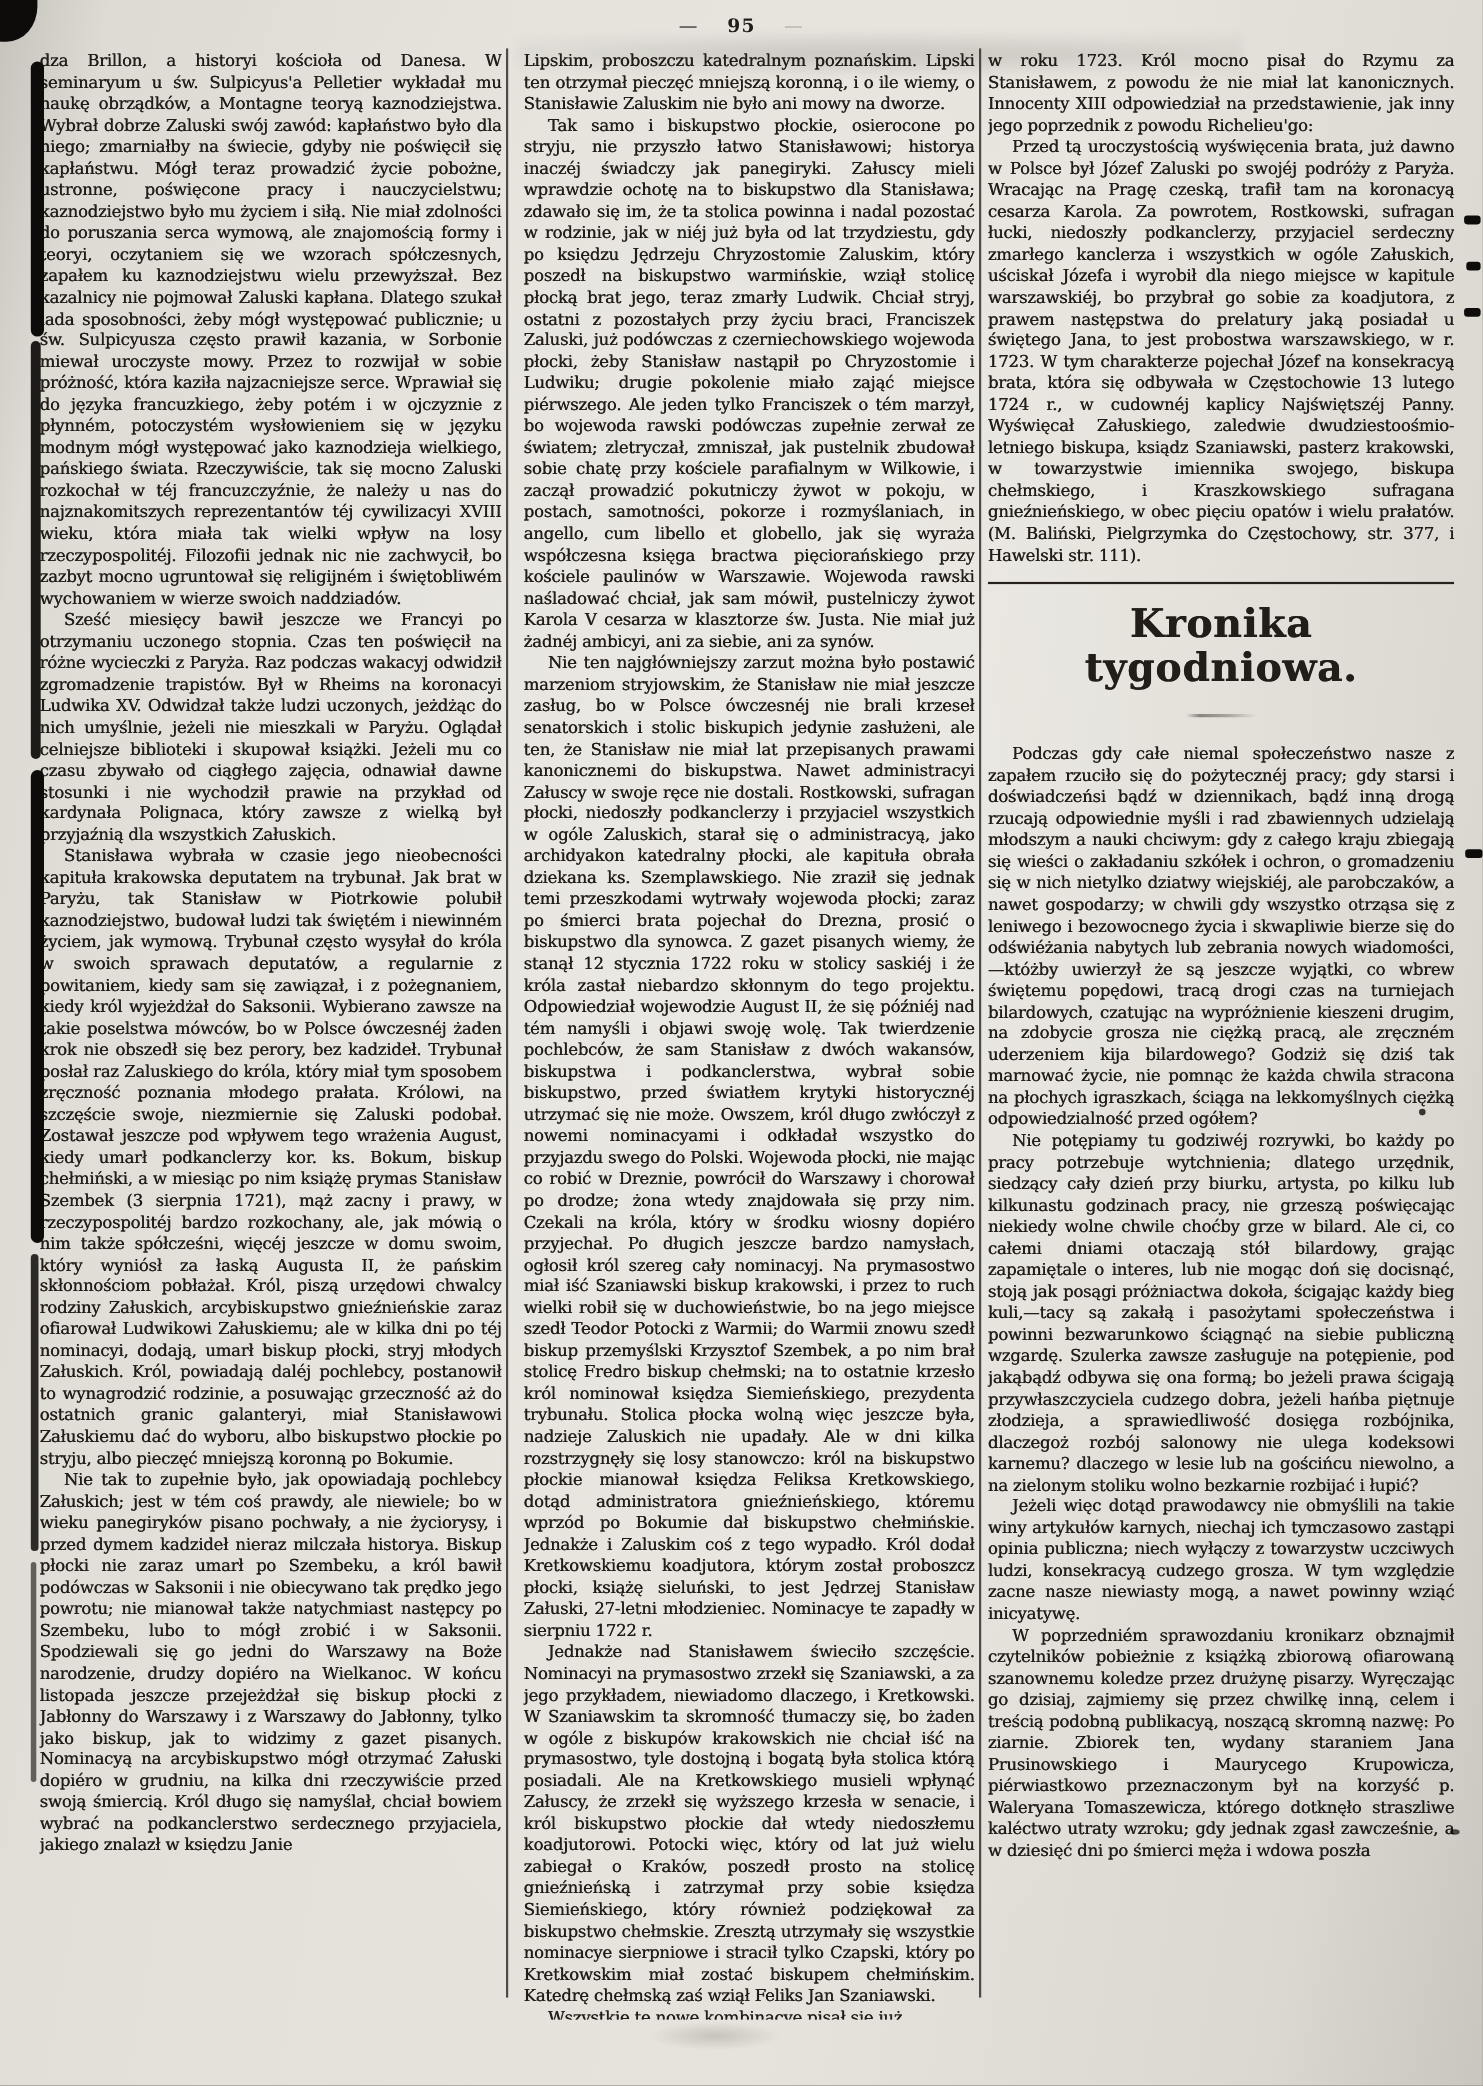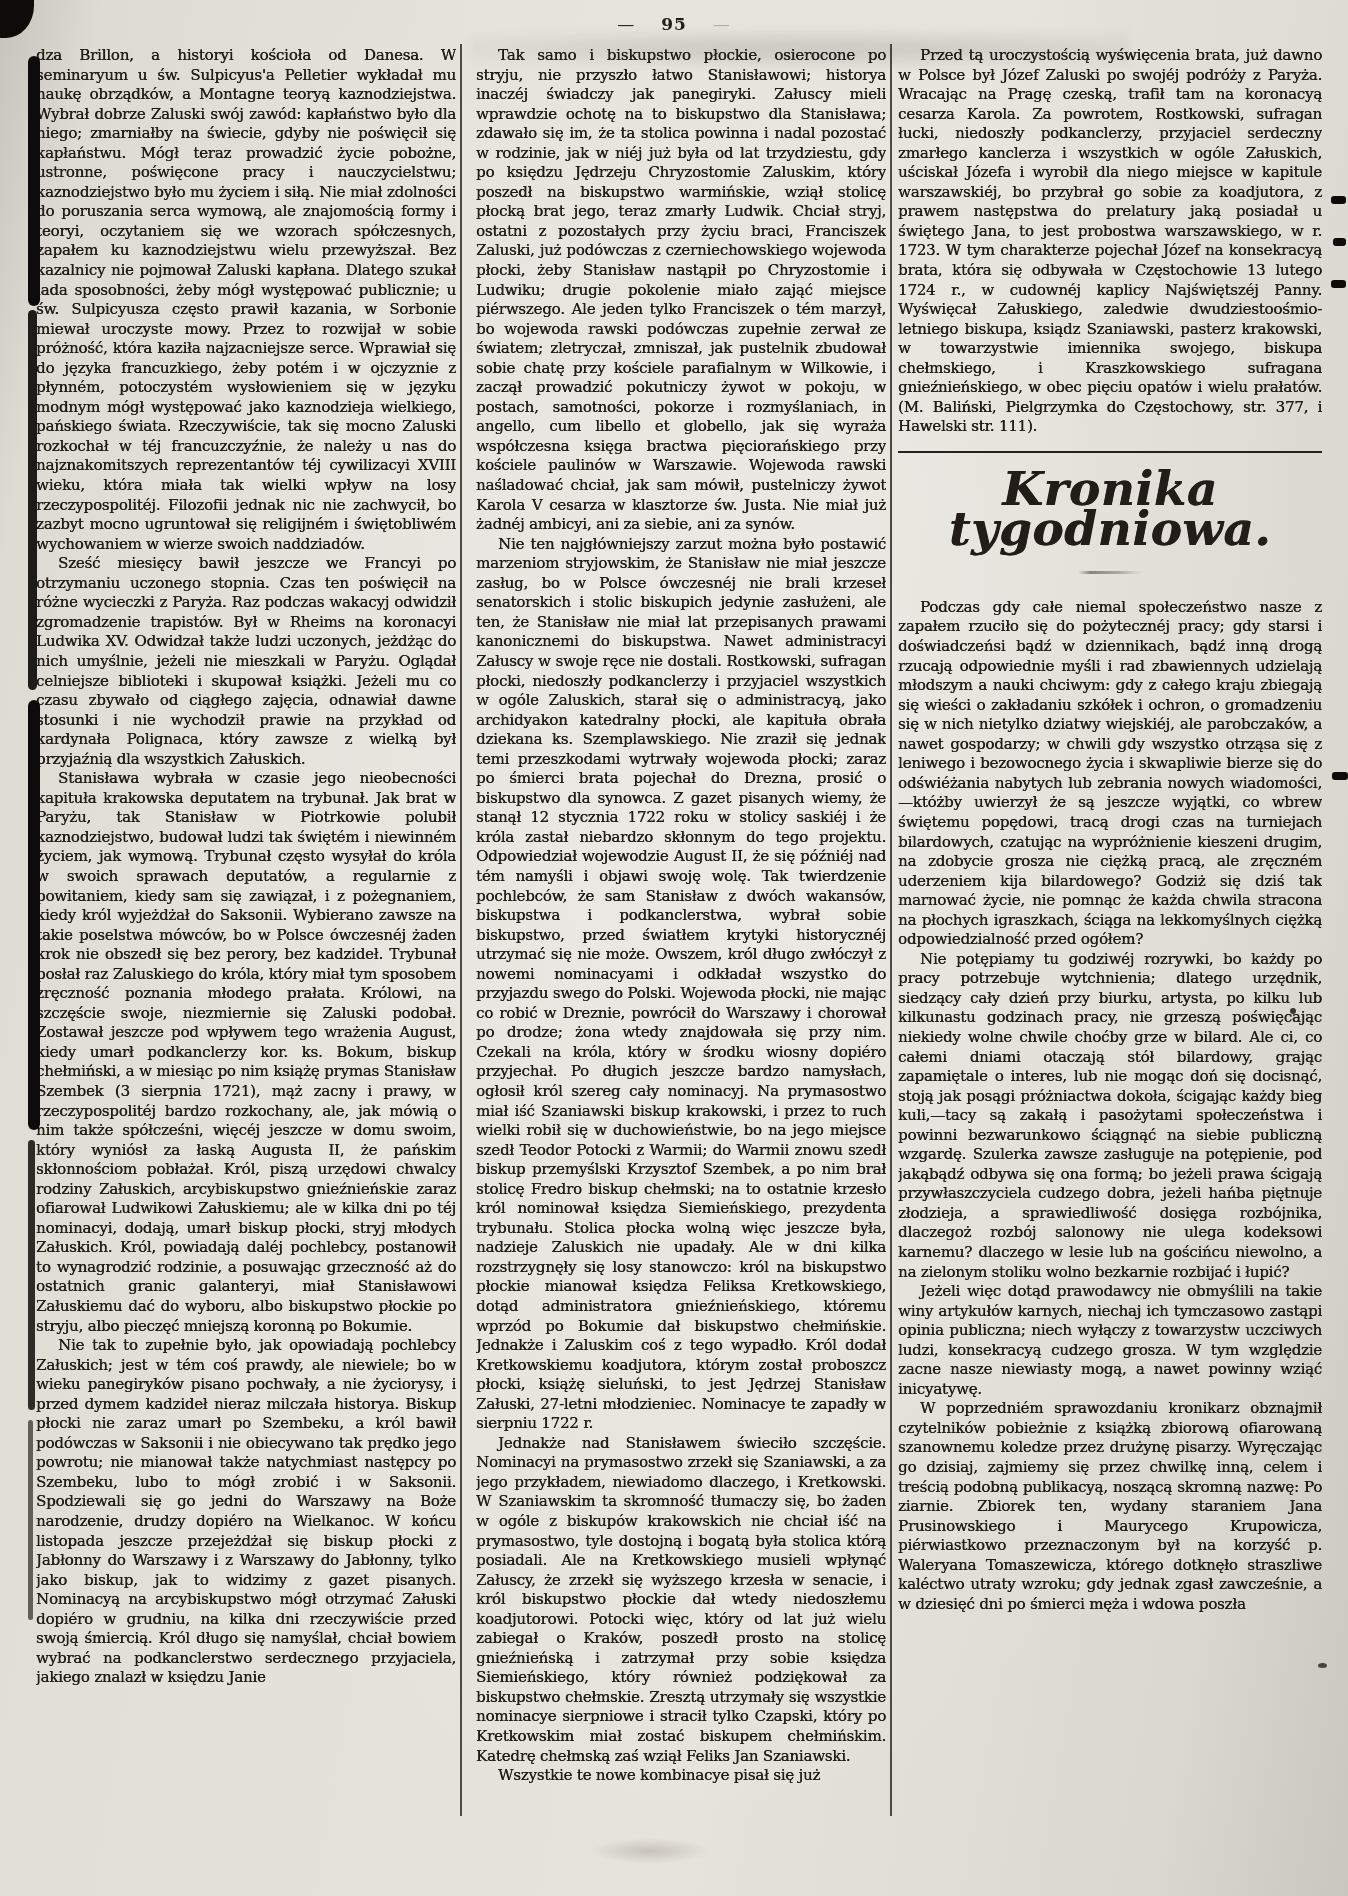--- a/index.html
+++ b/index.html
@@ -44,24 +44,23 @@
   #col3{left:898px;width:424px;height:1800px;}
   
   .vrule{position:absolute;top:44px;width:1.6px;height:1772px;background:#2c2722;opacity:.82;}
   #vrule1{left:460px;}
   #vrule2{left:890px;}
   
   .section-rule{height:2px;background:#26211c;margin:14px 0 0 0;}
   .section-heading{
     margin:16px 0 0 0;
     text-align:center;text-indent:0;
-    font-size:47px;font-weight:bold;letter-spacing:.5px;
+    font-size:36px;font-weight:bold;letter-spacing:.5px;
     line-height:40px;
     text-shadow:0.4px 0 0 currentColor;
-    font-style:italic;
   }
   .ornament{
     width:64px;height:3px;margin:22px auto 24px auto;
     background:linear-gradient(90deg,rgba(60,55,50,.0),rgba(60,55,50,.55) 20%,rgba(60,55,50,.35) 60%,rgba(60,55,50,.0));
     border-radius:2px;
   }
   
   .artifact{position:absolute;background:#0e0c0a;}
   .corner-blob{left:-6px;top:-8px;width:40px;height:46px;border-radius:0 0 70% 20%;}
   .edge-bar{left:28px;border-radius:6px;filter:blur(.4px);}
@@ -96,27 +95,29 @@
   <div class="vrule" id="vrule2"></div>
 
   <div class="col" id="col1">
     <p class="cont">dza Brillon, a historyi kościoła od Danesa. W seminaryum u św. Sulpicyus'a Pelletier wykładał mu naukę obrządków, a Montagne teoryą kaznodziejstwa. Wybrał dobrze Zaluski swój zawód: kapłaństwo było dla niego; zmarniałby na świecie, gdyby nie poświęcił się kapłaństwu. Mógł teraz prowadzić życie pobożne, ustronne, poświęcone pracy i nauczycielstwu; kaznodziejstwo było mu życiem i siłą. Nie miał zdolności do poruszania serca wymową, ale znajomością formy i teoryi, oczytaniem się we wzorach spółczesnych, zapałem ku kaznodziejstwu wielu przewyższał. Bez kazalnicy nie pojmował Zaluski kapłana. Dlatego szukał lada sposobności, żeby mógł występować publicznie; u św. Sulpicyusza często prawił kazania, w Sorbonie miewał uroczyste mowy. Przez to rozwijał w sobie próżność, która kaziła najzacniejsze serce. Wprawiał się do języka francuzkiego, żeby potém i w ojczyznie z płynném, potoczystém wysłowieniem się w języku modnym mógł występować jako kaznodzieja wielkiego, pańskiego świata. Rzeczywiście, tak się mocno Zaluski rozkochał w téj francuzczyźnie, że należy u nas do najznakomitszych reprezentantów téj cywilizacyi XVIII wieku, która miała tak wielki wpływ na losy rzeczypospolitéj. Filozofii jednak nic nie zachwycił, bo zazbyt mocno ugruntował się religijném i świętobliwém wychowaniem w wierze swoich naddziadów.</p>
     <p>Sześć miesięcy bawił jeszcze we Francyi po otrzymaniu uczonego stopnia. Czas ten poświęcił na różne wycieczki z Paryża. Raz podczas wakacyj odwidził zgromadzenie trapistów. Był w Rheims na koronacyi Ludwika XV. Odwidzał także ludzi uczonych, jeżdżąc do nich umyślnie, jeżeli nie mieszkali w Paryżu. Oglądał celniejsze biblioteki i skupował książki. Jeżeli mu co czasu zbywało od ciągłego zajęcia, odnawiał dawne stosunki i nie wychodził prawie na przykład od kardynała Polignaca, który zawsze z wielką był przyjaźnią dla wszystkich Załuskich.</p>
     <p>Stanisława wybrała w czasie jego nieobecności kapituła krakowska deputatem na trybunał. Jak brat w Paryżu, tak Stanisław w Piotrkowie polubił kaznodziejstwo, budował ludzi tak świętém i niewinném życiem, jak wymową. Trybunał często wysyłał do króla w swoich sprawach deputatów, a regularnie z powitaniem, kiedy sam się zawiązał, i z pożegnaniem, kiedy król wyjeżdżał do Saksonii. Wybierano zawsze na takie poselstwa mówców, bo w Polsce ówczesnéj żaden krok nie obszedł się bez perory, bez kadzideł. Trybunał posłał raz Zaluskiego do króla, który miał tym sposobem zręczność poznania młodego prałata. Królowi, na szczęście swoje, niezmiernie się Zaluski podobał. Zostawał jeszcze pod wpływem tego wrażenia August, kiedy umarł podkanclerzy kor. ks. Bokum, biskup chełmiński, a w miesiąc po nim książę prymas Stanisław Szembek (3 sierpnia 1721), mąż zacny i prawy, w rzeczypospolitéj bardzo rozkochany, ale, jak mówią o nim także spółcześni, więcéj jeszcze w domu swoim, który wyniósł za łaską Augusta II, że pańskim skłonnościom pobłażał. Król, piszą urzędowi chwalcy rodziny Załuskich, arcybiskupstwo gnieźnieńskie zaraz ofiarował Ludwikowi Załuskiemu; ale w kilka dni po téj nominacyi, dodają, umarł biskup płocki, stryj młodych Załuskich. Król, powiadają daléj pochlebcy, postanowił to wynagrodzić rodzinie, a posuwając grzeczność aż do ostatnich granic galanteryi, miał Stanisławowi Załuskiemu dać do wyboru, albo biskupstwo płockie po stryju, albo pieczęć mniejszą koronną po Bokumie.</p>
     <p>Nie tak to zupełnie było, jak opowiadają pochlebcy Załuskich; jest w tém coś prawdy, ale niewiele; bo w wieku panegiryków pisano pochwały, a nie życiorysy, i przed dymem kadzideł nieraz milczała historya. Biskup płocki nie zaraz umarł po Szembeku, a król bawił podówczas w Saksonii i nie obiecywano tak prędko jego powrotu; nie mianował także natychmiast następcy po Szembeku, lubo to mógł zrobić i w Saksonii. Spodziewali się go jedni do Warszawy na Boże narodzenie, drudzy dopiéro na Wielkanoc. W końcu listopada jeszcze przejeżdżał się biskup płocki z Jabłonny do Warszawy i z Warszawy do Jabłonny, tylko jako biskup, jak to widzimy z gazet pisanych. Nominacyą na arcybiskupstwo mógł otrzymać Załuski dopiéro w grudniu, na kilka dni rzeczywiście przed swoją śmiercią. Król długo się namyślał, chciał bowiem wybrać na podkanclerstwo serdecznego przyjaciela, jakiego znalazł w księdzu Janie</p>
   </div>
 
   <div class="col" id="col2">
+    <p class="cont">Lipskim, proboszczu katedralnym poznańskim. Lipski ten otrzymał pieczęć mniejszą koronną, i o ile wiemy, o Stanisławie Zaluskim nie było ani mowy na dworze.</p>
     <p>Tak samo i biskupstwo płockie, osierocone po stryju, nie przyszło łatwo Stanisławowi; historya inaczéj świadczy jak panegiryki. Załuscy mieli wprawdzie ochotę na to biskupstwo dla Stanisława; zdawało się im, że ta stolica powinna i nadal pozostać w rodzinie, jak w niéj już była od lat trzydziestu, gdy po księdzu Jędrzeju Chryzostomie Zaluskim, który poszedł na biskupstwo warmińskie, wziął stolicę płocką brat jego, teraz zmarły Ludwik. Chciał stryj, ostatni z pozostałych przy życiu braci, Franciszek Zaluski, już podówczas z czerniechowskiego wojewoda płocki, żeby Stanisław nastąpił po Chryzostomie i Ludwiku; drugie pokolenie miało zająć miejsce piérwszego. Ale jeden tylko Franciszek o tém marzył, bo wojewoda rawski podówczas zupełnie zerwał ze światem; zletryczał, zmniszał, jak pustelnik zbudował sobie chatę przy kościele parafialnym w Wilkowie, i zaczął prowadzić pokutniczy żywot w pokoju, w postach, samotności, pokorze i rozmyślaniach, in angello, cum libello et globello, jak się wyraża współczesna księga bractwa pięciorańskiego przy kościele paulinów w Warszawie. Wojewoda rawski naśladować chciał, jak sam mówił, pustelniczy żywot Karola V cesarza w klasztorze św. Justa. Nie miał już żadnéj ambicyi, ani za siebie, ani za synów.</p>
     <p>Nie ten najgłówniejszy zarzut można było postawić marzeniom stryjowskim, że Stanisław nie miał jeszcze zasług, bo w Polsce ówczesnéj nie brali krzeseł senatorskich i stolic biskupich jedynie zasłużeni, ale ten, że Stanisław nie miał lat przepisanych prawami kanonicznemi do biskupstwa. Nawet administracyi Załuscy w swoje ręce nie dostali. Rostkowski, sufragan płocki, niedoszły podkanclerzy i przyjaciel wszystkich w ogóle Zaluskich, starał się o administracyą, jako archidyakon katedralny płocki, ale kapituła obrała dziekana ks. Szemplawskiego. Nie zraził się jednak temi przeszkodami wytrwały wojewoda płocki; zaraz po śmierci brata pojechał do Drezna, prosić o biskupstwo dla synowca. Z gazet pisanych wiemy, że stanął 12 stycznia 1722 roku w stolicy saskiéj i że króla zastał niebardzo skłonnym do tego projektu. Odpowiedział wojewodzie August II, że się późniéj nad tém namyśli i objawi swoję wolę. Tak twierdzenie pochlebców, że sam Stanisław z dwóch wakansów, biskupstwa i podkanclerstwa, wybrał sobie biskupstwo, przed światłem krytyki historycznéj utrzymać się nie może. Owszem, król długo zwłóczył z nowemi nominacyami i odkładał wszystko do przyjazdu swego do Polski. Wojewoda płocki, nie mając co robić w Dreznie, powrócił do Warszawy i chorował po drodze; żona wtedy znajdowała się przy nim. Czekali na króla, który w środku wiosny dopiéro przyjechał. Po długich jeszcze bardzo namysłach, ogłosił król szereg cały nominacyj. Na prymasostwo miał iść Szaniawski biskup krakowski, i przez to ruch wielki robił się w duchowieństwie, bo na jego miejsce szedł Teodor Potocki z Warmii; do Warmii znowu szedł biskup przemyślski Krzysztof Szembek, a po nim brał stolicę Fredro biskup chełmski; na to ostatnie krzesło król nominował księdza Siemieńskiego, prezydenta trybunału. Stolica płocka wolną więc jeszcze była, nadzieje Zaluskich nie upadały. Ale w dni kilka rozstrzygnęły się losy stanowczo: król na biskupstwo płockie mianował księdza Feliksa Kretkowskiego, dotąd administratora gnieźnieńskiego, któremu wprzód po Bokumie dał biskupstwo chełmińskie. Jednakże i Zaluskim coś z tego wypadło. Król dodał Kretkowskiemu koadjutora, którym został proboszcz płocki, książę sieluński, to jest Jędrzej Stanisław Załuski, 27-letni młodzieniec. Nominacye te zapadły w sierpniu 1722 r.</p>
     <p>Jednakże nad Stanisławem świeciło szczęście. Nominacyi na prymasostwo zrzekł się Szaniawski, a za jego przykładem, niewiadomo dlaczego, i Kretkowski. W Szaniawskim ta skromność tłumaczy się, bo żaden w ogóle z biskupów krakowskich nie chciał iść na prymasostwo, tyle dostojną i bogatą była stolica którą posiadali. Ale na Kretkowskiego musieli wpłynąć Załuscy, że zrzekł się wyższego krzesła w senacie, i król biskupstwo płockie dał wtedy niedoszłemu koadjutorowi. Potocki więc, który od lat już wielu zabiegał o Kraków, poszedł prosto na stolicę gnieźnieńską i zatrzymał przy sobie księdza Siemieńskiego, który również podziękował za biskupstwo chełmskie. Zresztą utrzymały się wszystkie nominacye sierpniowe i stracił tylko Czapski, który po Kretkowskim miał zostać biskupem chełmińskim. Katedrę chełmską zaś wziął Feliks Jan Szaniawski.</p>
     <p>Wszystkie te nowe kombinacye pisał się już</p>
   </div>
 
   <div class="col" id="col3">
+    <p class="cont">w roku 1723. Król mocno pisał do Rzymu za Stanisławem, z powodu że nie miał lat kanonicznych. Innocenty XIII odpowiedział na przedstawienie, jak inny jego poprzednik z powodu Richelieu'go:</p>
     <p>Przed tą uroczystością wyświęcenia brata, już dawno w Polsce był Józef Zaluski po swojéj podróży z Paryża. Wracając na Pragę czeską, trafił tam na koronacyą cesarza Karola. Za powrotem, Rostkowski, sufragan łucki, niedoszły podkanclerzy, przyjaciel serdeczny zmarłego kanclerza i wszystkich w ogóle Załuskich, uściskał Józefa i wyrobił dla niego miejsce w kapitule warszawskiéj, bo przybrał go sobie za koadjutora, z prawem następstwa do prelatury jaką posiadał u świętego Jana, to jest probostwa warszawskiego, w r. 1723. W tym charakterze pojechał Józef na konsekracyą brata, która się odbywała w Częstochowie 13 lutego 1724 r., w cudownéj kaplicy Najświętszéj Panny. Wyświęcał Załuskiego, zaledwie dwudziestoośmio-letniego biskupa, ksiądz Szaniawski, pasterz krakowski, w towarzystwie imiennika swojego, biskupa chełmskiego, i Kraszkowskiego sufragana gnieźnieńskiego, w obec pięciu opatów i wielu prałatów. (M. Baliński, Pielgrzymka do Częstochowy, str. 377, i Hawelski str. 111).</p>
 
     <div class="section-rule"></div>
     <h2 class="section-heading">Kronika tygodniowa.</h2>
     <div class="ornament"></div>
 
     <p>Podczas gdy całe niemal społeczeństwo nasze z zapałem rzuciło się do pożytecznéj pracy; gdy starsi i doświadczeńsi bądź w dziennikach, bądź inną drogą rzucają odpowiednie myśli i rad zbawiennych udzielają młodszym a nauki chciwym: gdy z całego kraju zbiegają się wieści o zakładaniu szkółek i ochron, o gromadzeniu się w nich nietylko dziatwy wiejskiéj, ale parobczaków, a nawet gospodarzy; w chwili gdy wszystko otrząsa się z leniwego i bezowocnego życia i skwapliwie bierze się do odświéżania nabytych lub zebrania nowych wiadomości,—któżby uwierzył że są jeszcze wyjątki, co wbrew świętemu popędowi, tracą drogi czas na turniejach bilardowych, czatując na wypróżnienie kieszeni drugim, na zdobycie grosza nie ciężką pracą, ale zręczném uderzeniem kija bilardowego? Godziż się dziś tak marnować życie, nie pomnąc że każda chwila stracona na płochych igraszkach, ściąga na lekkomyślnych ciężką odpowiedzialność przed ogółem?</p>
     <p>Nie potępiamy tu godziwéj rozrywki, bo każdy po pracy potrzebuje wytchnienia; dlatego urzędnik, siedzący cały dzień przy biurku, artysta, po kilku lub kilkunastu godzinach pracy, nie grzeszą poświęcając niekiedy wolne chwile choćby grze w bilard. Ale ci, co całemi dniami otaczają stół bilardowy, grając zapamiętale o interes, lub nie mogąc doń się docisnąć, stoją jak posągi próżniactwa dokoła, ścigając każdy bieg kuli,—tacy są zakałą i pasożytami społeczeństwa i powinni bezwarunkowo ściągnąć na siebie publiczną wzgardę. Szulerka zawsze zasługuje na potępienie, pod jakąbądź odbywa się ona formą; bo jeżeli prawa ścigają przywłaszczyciela cudzego dobra, jeżeli hańba piętnuje złodzieja, a sprawiedliwość dosięga rozbójnika, dlaczegoż rozbój salonowy nie ulega kodeksowi karnemu? dlaczego w lesie lub na gościńcu niewolno, a na zielonym stoliku wolno bezkarnie rozbijać i łupić?</p>
     <p>Jeżeli więc dotąd prawodawcy nie obmyślili na takie winy artykułów karnych, niechaj ich tymczasowo zastąpi opinia publiczna; niech wyłączy z towarzystw uczciwych ludzi, konsekracyą cudzego grosza. W tym względzie zacne nasze niewiasty mogą, a nawet powinny wziąć inicyatywę.</p>
     <p>W poprzedniém sprawozdaniu kronikarz obznajmił czytelników pobieżnie z książką zbiorową ofiarowaną szanownemu koledze przez drużynę pisarzy. Wyręczając go dzisiaj, zajmiemy się przez chwilkę inną, celem i treścią podobną publikacyą, noszącą skromną nazwę: Po ziarnie. Zbiorek ten, wydany staraniem Jana Prusinowskiego i Maurycego Krupowicza, piérwiastkowo przeznaczonym był na korzyść p. Waleryana Tomaszewicza, którego dotknęło straszliwe kaléctwo utraty wzroku; gdy jednak zgasł zawcześnie, a w dziesięć dni po śmierci męża i wdowa poszła</p>

